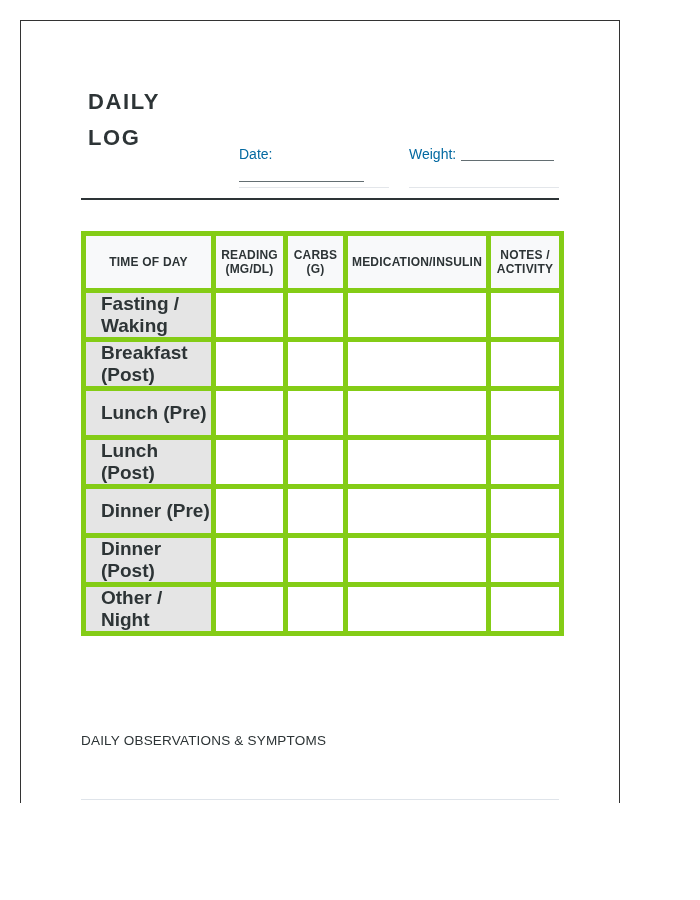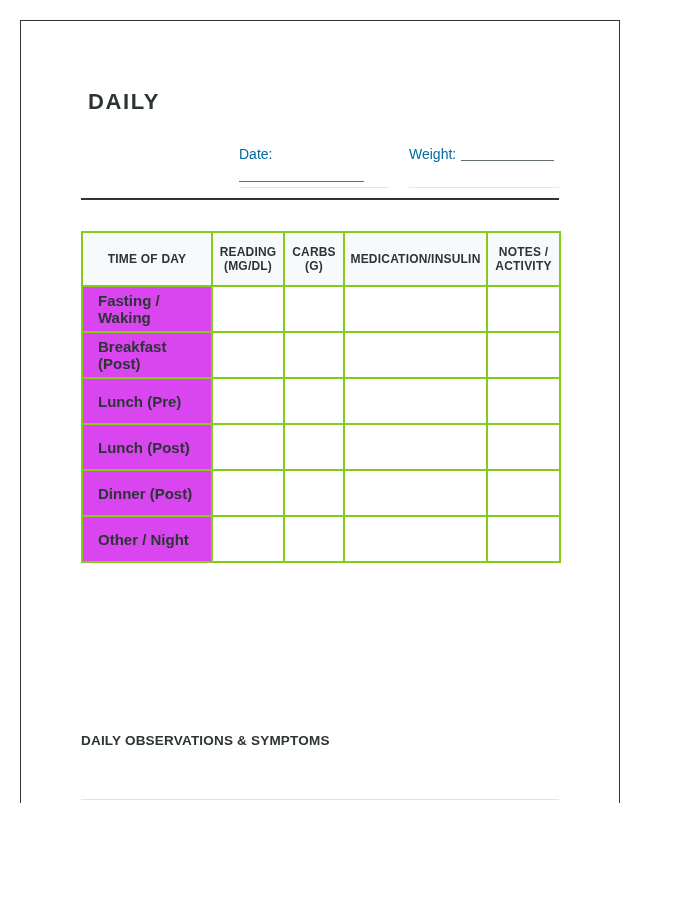--- a/index.html
+++ b/index.html
@@ -84,73 +84,74 @@
   }
   table.log {
     position: absolute;
     left: 81px;
     top: 231px;
     width: 478px;
     border-collapse: collapse;
     table-layout: fixed;
   }
   table.log th, table.log td {
-    border: 2px solid #84cc16;
+    border: 5px solid #84cc16;
     padding: 0;
   }
   table.log th {
     height: 52px;
     background: #f8f9fa;
     font-size: 12px;
     font-weight: bold;
     color: #2d3436;
     text-align: center;
     vertical-align: middle;
     line-height: 14px;
     letter-spacing: 0.2px;
   }
   table.log td {
     height: 44px;
   }
   table.log td.time {
-    background: #d946ef;
-    font-size: 15px;
+    background: #e5e5e5;
+    font-size: 19px;
     font-weight: bold;
     color: #2d3436;
     padding-left: 15px;
     vertical-align: middle;
   }
   table.log td.entry {
     background: #ffffff;
     cursor: text;
   }
   .obs-label {
     position: absolute;
     left: 81px;
     top: 733px;
     font-size: 13.5px;
-    font-weight: bold;
+    font-weight: normal;
     color: #2d3436;
     letter-spacing: 0.2px;
   }
   .obs-line {
     position: absolute;
     left: 81px;
     top: 799px;
     width: 478px;
     border-bottom: 1px solid #dfe4ea;
   }
 </style>
 </head>
 <body>
 
 <div class="page"></div>
 
 <h1 class="title">
   <span>DAILY</span>
+  <span>LOG</span>
 </h1>
 
 <span class="field-label date-label">Date:</span>
 <div class="date-line"></div>
 <div class="date-underline"></div>
 
 <span class="field-label weight-label">Weight:</span>
 <div class="weight-line"></div>
 <div class="weight-underline"></div>
 
@@ -196,20 +197,27 @@
       <td class="entry"></td>
     </tr>
     <tr>
       <td class="time">Lunch (Post)</td>
       <td class="entry"></td>
       <td class="entry"></td>
       <td class="entry"></td>
       <td class="entry"></td>
     </tr>
     <tr>
+      <td class="time">Dinner (Pre)</td>
+      <td class="entry"></td>
+      <td class="entry"></td>
+      <td class="entry"></td>
+      <td class="entry"></td>
+    </tr>
+    <tr>
       <td class="time">Dinner (Post)</td>
       <td class="entry"></td>
       <td class="entry"></td>
       <td class="entry"></td>
       <td class="entry"></td>
     </tr>
     <tr>
       <td class="time">Other / Night</td>
       <td class="entry"></td>
       <td class="entry"></td>

